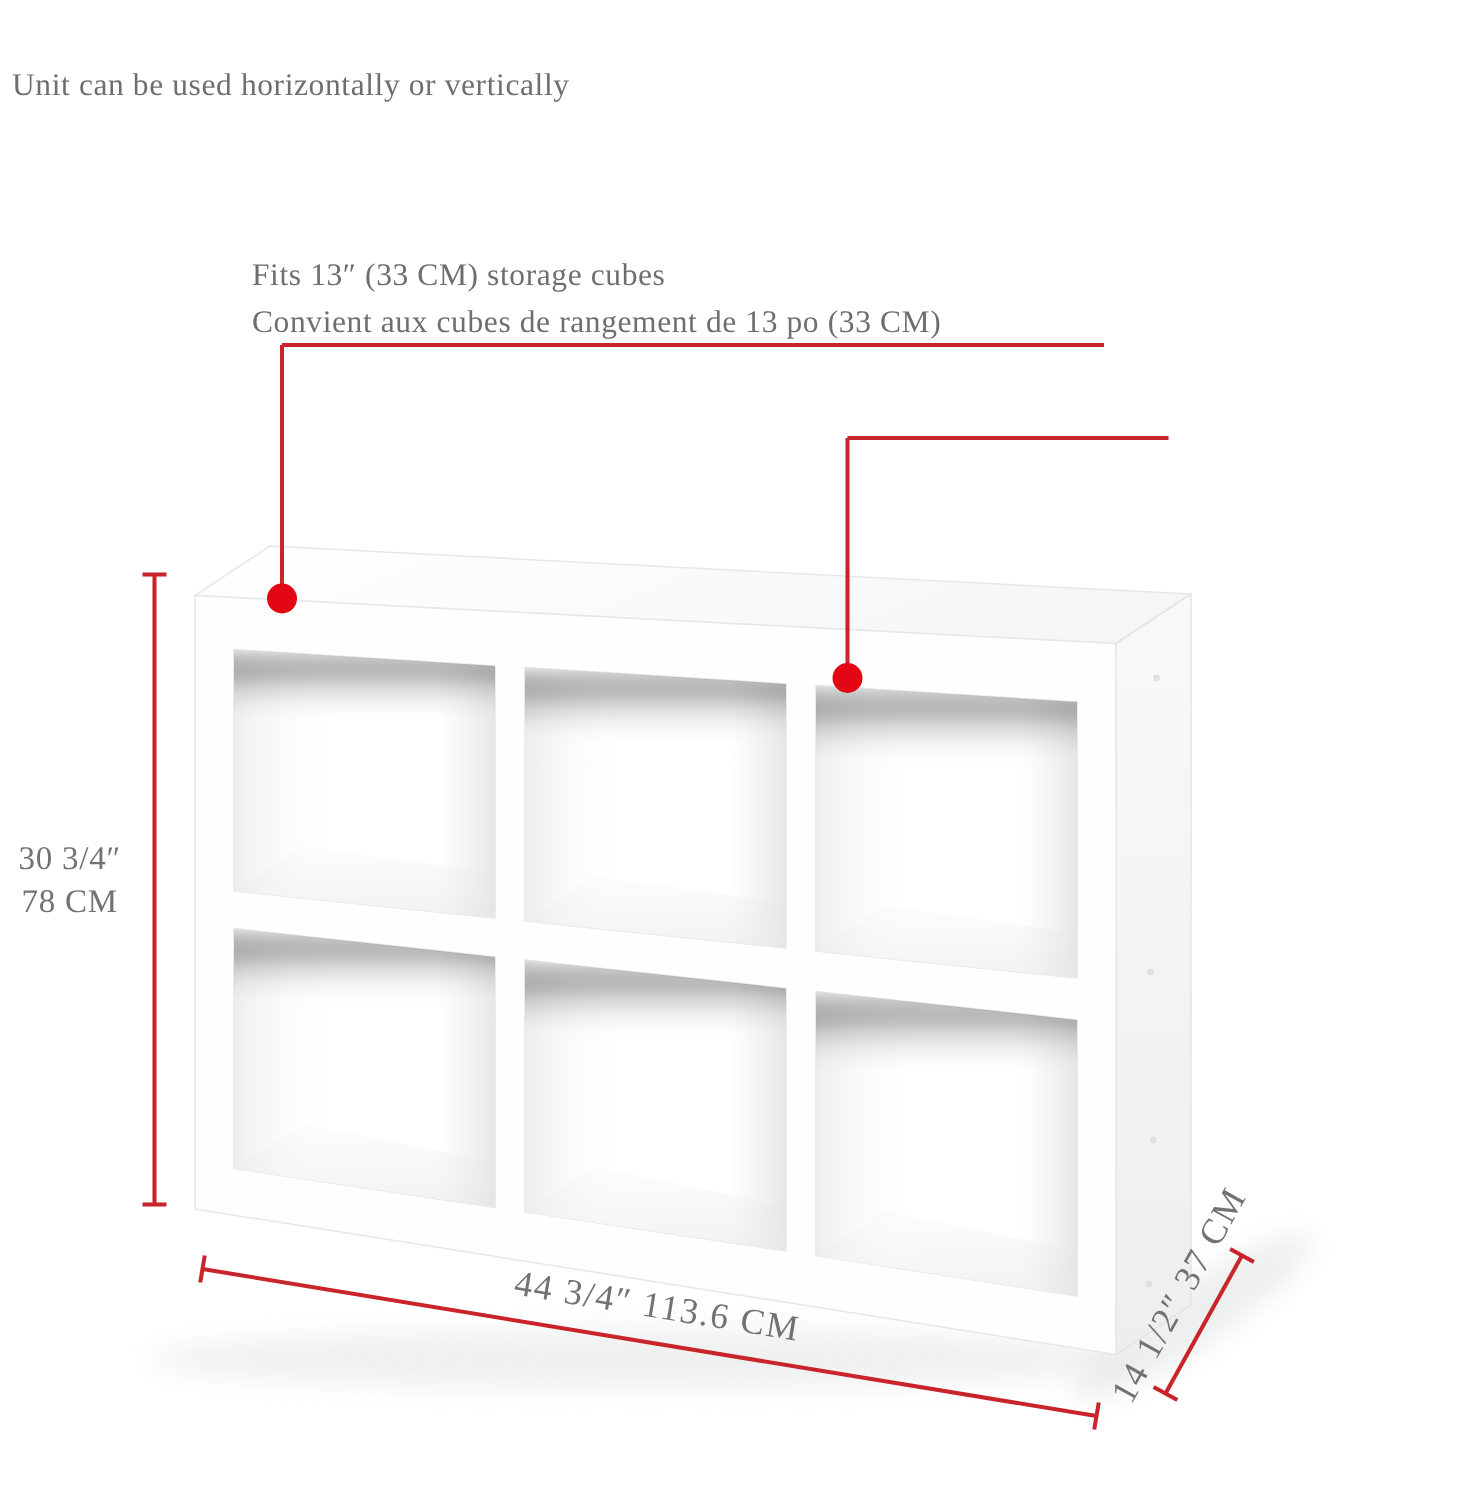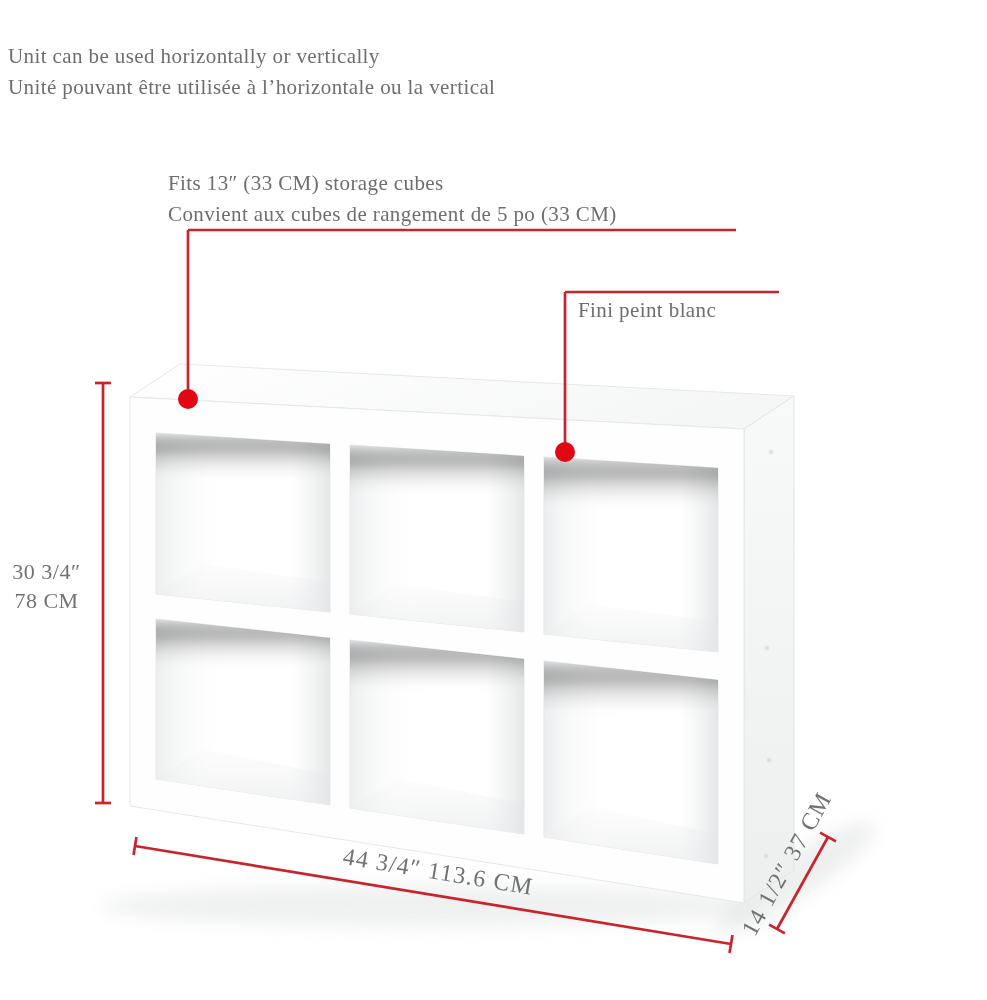--- a/index.html
+++ b/index.html
@@ -137,30 +137,28 @@
       </g>
     </g>
     <g fill="#e30613" stroke="none">
       <circle cx="188" cy="399" r="10"></circle>
       <circle cx="565" cy="452" r="10"></circle>
     </g>
   </svg>
 
   <div class="note" id="intro">
     <div>Unit can be used horizontally or vertically</div>
-    <div>Unité pouvant être utilisée à l’horizontale ou la vertical</div>
   </div>
 
   <div class="note" id="cubes-callout">
     <div>Fits 13″ (33 CM) storage cubes</div>
-    <div>Convient aux cubes de rangement de 5 po (33 CM)</div>
+    <div>Convient aux cubes de rangement de 13 po (33 CM)</div>
   </div>
 
   <div class="note" id="finish-callout">
-    <div>Fini peint blanc</div>
   </div>
 
   <div class="dim" id="height-dim">
     <div>30 3/4″</div>
     <div>78 CM</div>
   </div>
 
   <div class="dim" id="width-dim">44 3/4″ 113.6 CM</div>
 
   <div class="dim" id="depth-dim">14 1/2″ 37 CM</div>

